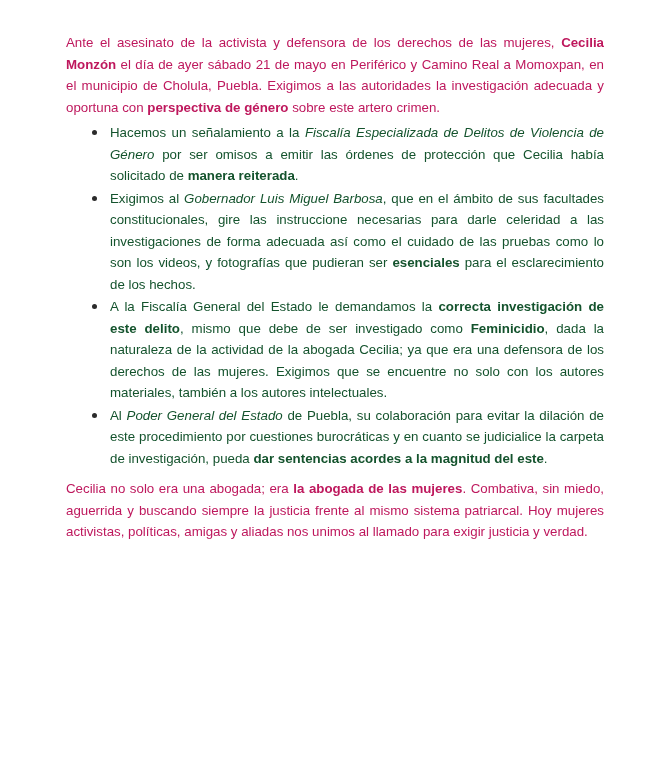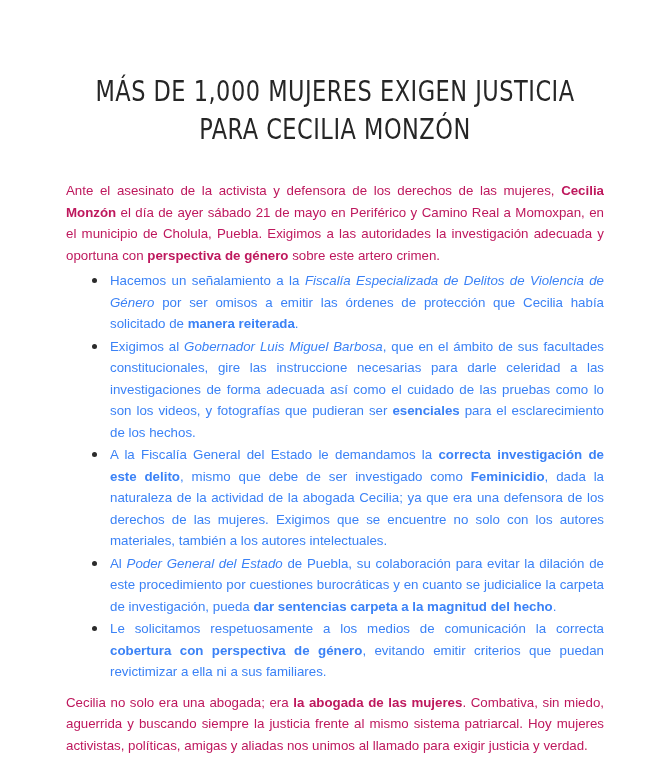--- a/index.html
+++ b/index.html
@@ -64,69 +64,62 @@
     padding: 0;
   }
   ul.demands > li {
     position: relative;
     padding-left: 44px;
     margin-bottom: 1px;
     font-size: 13.3px;
     line-height: 21.5px;
     text-align: justify;
     text-justify: inter-word;
-    color: #3b82f6;
+    color: #14532d;
   }
   ul.demands > li .bullet-dot {
     position: absolute;
     left: 26px;
     top: 8px;
     width: 5px;
     height: 5px;
     border-radius: 50%;
     background: #2b2b2b;
   }
 
   b, .b { font-weight: bold; }
   i, .i { font-style: italic; }
 </style>
 </head>
 <body>
 
 <div class="page">
 
-  <div class="title-block">
-    <div class="title-line">MÁS DE 1,000 MUJERES EXIGEN JUSTICIA</div>
-    <div class="title-line">PARA CECILIA MONZÓN</div>
-  </div>
 
   <div class="body-block">
 
     <p class="para"><span>Ante el asesinato de la activista y defensora de los derechos de las mujeres, </span><b>Cecilia Monzón</b><span> el día de ayer sábado 21 de mayo en Periférico y Camino Real a Momoxpan,  en el municipio de Cholula, Puebla. Exigimos a las autoridades la investigación adecuada y oportuna con </span><b>perspectiva de género</b><span> sobre este artero crimen.</span></p>
 
     <ul class="demands">
 
       <li>
         <span class="bullet-dot"></span><span>Hacemos un señalamiento a la </span><i>Fiscalía Especializada de Delitos de Violencia de Género</i><span> por ser omisos a emitir las órdenes de protección que Cecilia había solicitado de </span><b>manera reiterada</b><span>.</span>
       </li>
 
       <li>
         <span class="bullet-dot"></span><span>Exigimos al </span><i>Gobernador Luis Miguel Barbosa</i><span>, que en el ámbito de sus facultades constitucionales, gire las instruccione necesarias para darle celeridad a las investigaciones de forma adecuada así como  el cuidado de las pruebas como lo son los videos, y fotografías que pudieran ser </span><b>esenciales</b><span> para el esclarecimiento de los hechos.</span>
       </li>
 
       <li>
         <span class="bullet-dot"></span><span>A la Fiscalía General del Estado le demandamos la </span><b>correcta investigación de este delito</b><span>, mismo que debe de ser investigado como </span><b>Feminicidio</b><span>, dada la naturaleza de la actividad de la abogada Cecilia; ya que era una defensora de los derechos de las mujeres. Exigimos que se encuentre  no solo con los autores materiales, también a los autores intelectuales.</span>
       </li>
 
       <li>
-        <span class="bullet-dot"></span><span>Al </span><i>Poder General del Estado</i><span> de Puebla, su colaboración para evitar la dilación de este procedimiento por cuestiones burocráticas  y en cuanto se judicialice la carpeta de investigación, pueda </span><b>dar sentencias carpeta a la magnitud del hecho</b><span>.</span>
+        <span class="bullet-dot"></span><span>Al </span><i>Poder General del Estado</i><span> de Puebla, su colaboración para evitar la dilación de este procedimiento por cuestiones burocráticas  y en cuanto se judicialice la carpeta de investigación, pueda </span><b>dar sentencias acordes a la magnitud del este</b><span>.</span>
       </li>
 
-      <li>
-        <span class="bullet-dot"></span><span>Le solicitamos respetuosamente a los medios de comunicación la correcta </span><b>cobertura con perspectiva de género</b><span>, evitando emitir criterios que puedan revictimizar a ella ni a sus familiares.</span>
-      </li>
 
     </ul>
 
     <p class="para closing"><span>Cecilia no solo era una abogada; era </span><b>la abogada de las mujeres</b><span>. Combativa, sin miedo, aguerrida y buscando siempre la justicia frente al mismo sistema patriarcal. Hoy mujeres activistas, políticas, amigas y aliadas nos unimos al llamado para exigir justicia y verdad.</span></p>
 
   </div>
 </div>
 
 </body></html>

